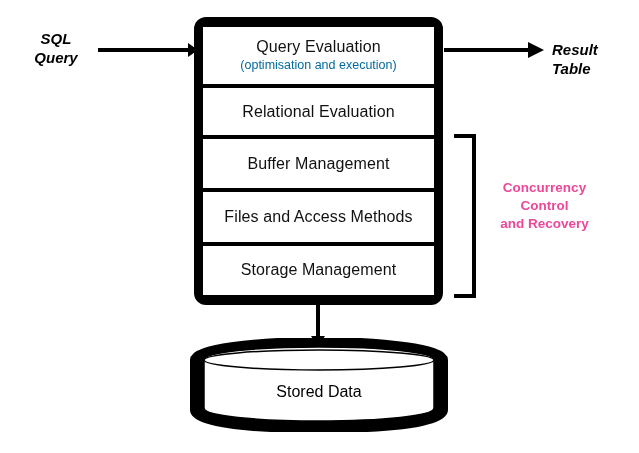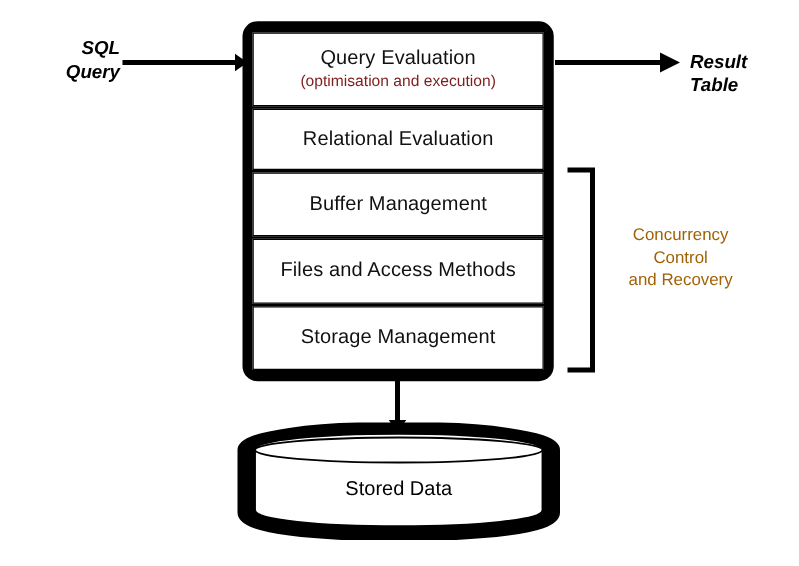--- a/index.html
+++ b/index.html
@@ -26,21 +26,21 @@
     font-style: italic;
     font-size: 15px;
     line-height: 19px;
     color: #000000;
     white-space: pre-line;
   }
   #sql-query-label {
     left: 16px;
     top: 29px;
     width: 80px;
-    text-align: right;
+    text-align: center;
   }
   #result-table-label {
     left: 552px;
     top: 29px;
     width: 84px;
     text-align: left;
     margin-top: 11px;
   }
 
   
@@ -85,21 +85,21 @@
     font-family: "Liberation Sans", sans-serif;
     font-size: 16px;
     line-height: 20px;
     color: #111111;
     letter-spacing: 0.1px;
   }
   .layer-sub {
     font-family: "Liberation Sans", sans-serif;
     font-size: 12.5px;
     line-height: 16px;
-    color: #7f1d1d;
+    color: #0369a1;
   }
   #layer-query-evaluation { height: 62px; }
   #layer-relational-operators { height: 52px; }
   #layer-files-access { height: 54px; }
   #layer-buffer-management { height: 54px; }
   #layer-storage-management { height: 54px; }
 
   
   #concurrency-bracket {
     position: absolute;
@@ -109,24 +109,24 @@
     height: 166px;
   }
 
   #concurrency-label {
     position: absolute;
     left: 482px;
     top: 179px;
     width: 125px;
     text-align: center;
     font-family: "Liberation Sans", sans-serif;
-    font-weight: normal;
+    font-weight: bold;
     font-size: 13.5px;
     line-height: 18px;
-    color: #a16207;
+    color: #ec4899;
     white-space: pre-line;
   }
 
   
   #stored-data-cylinder {
     position: absolute;
     left: 186px;
     top: 338px;
     width: 266px;
     height: 94px;

